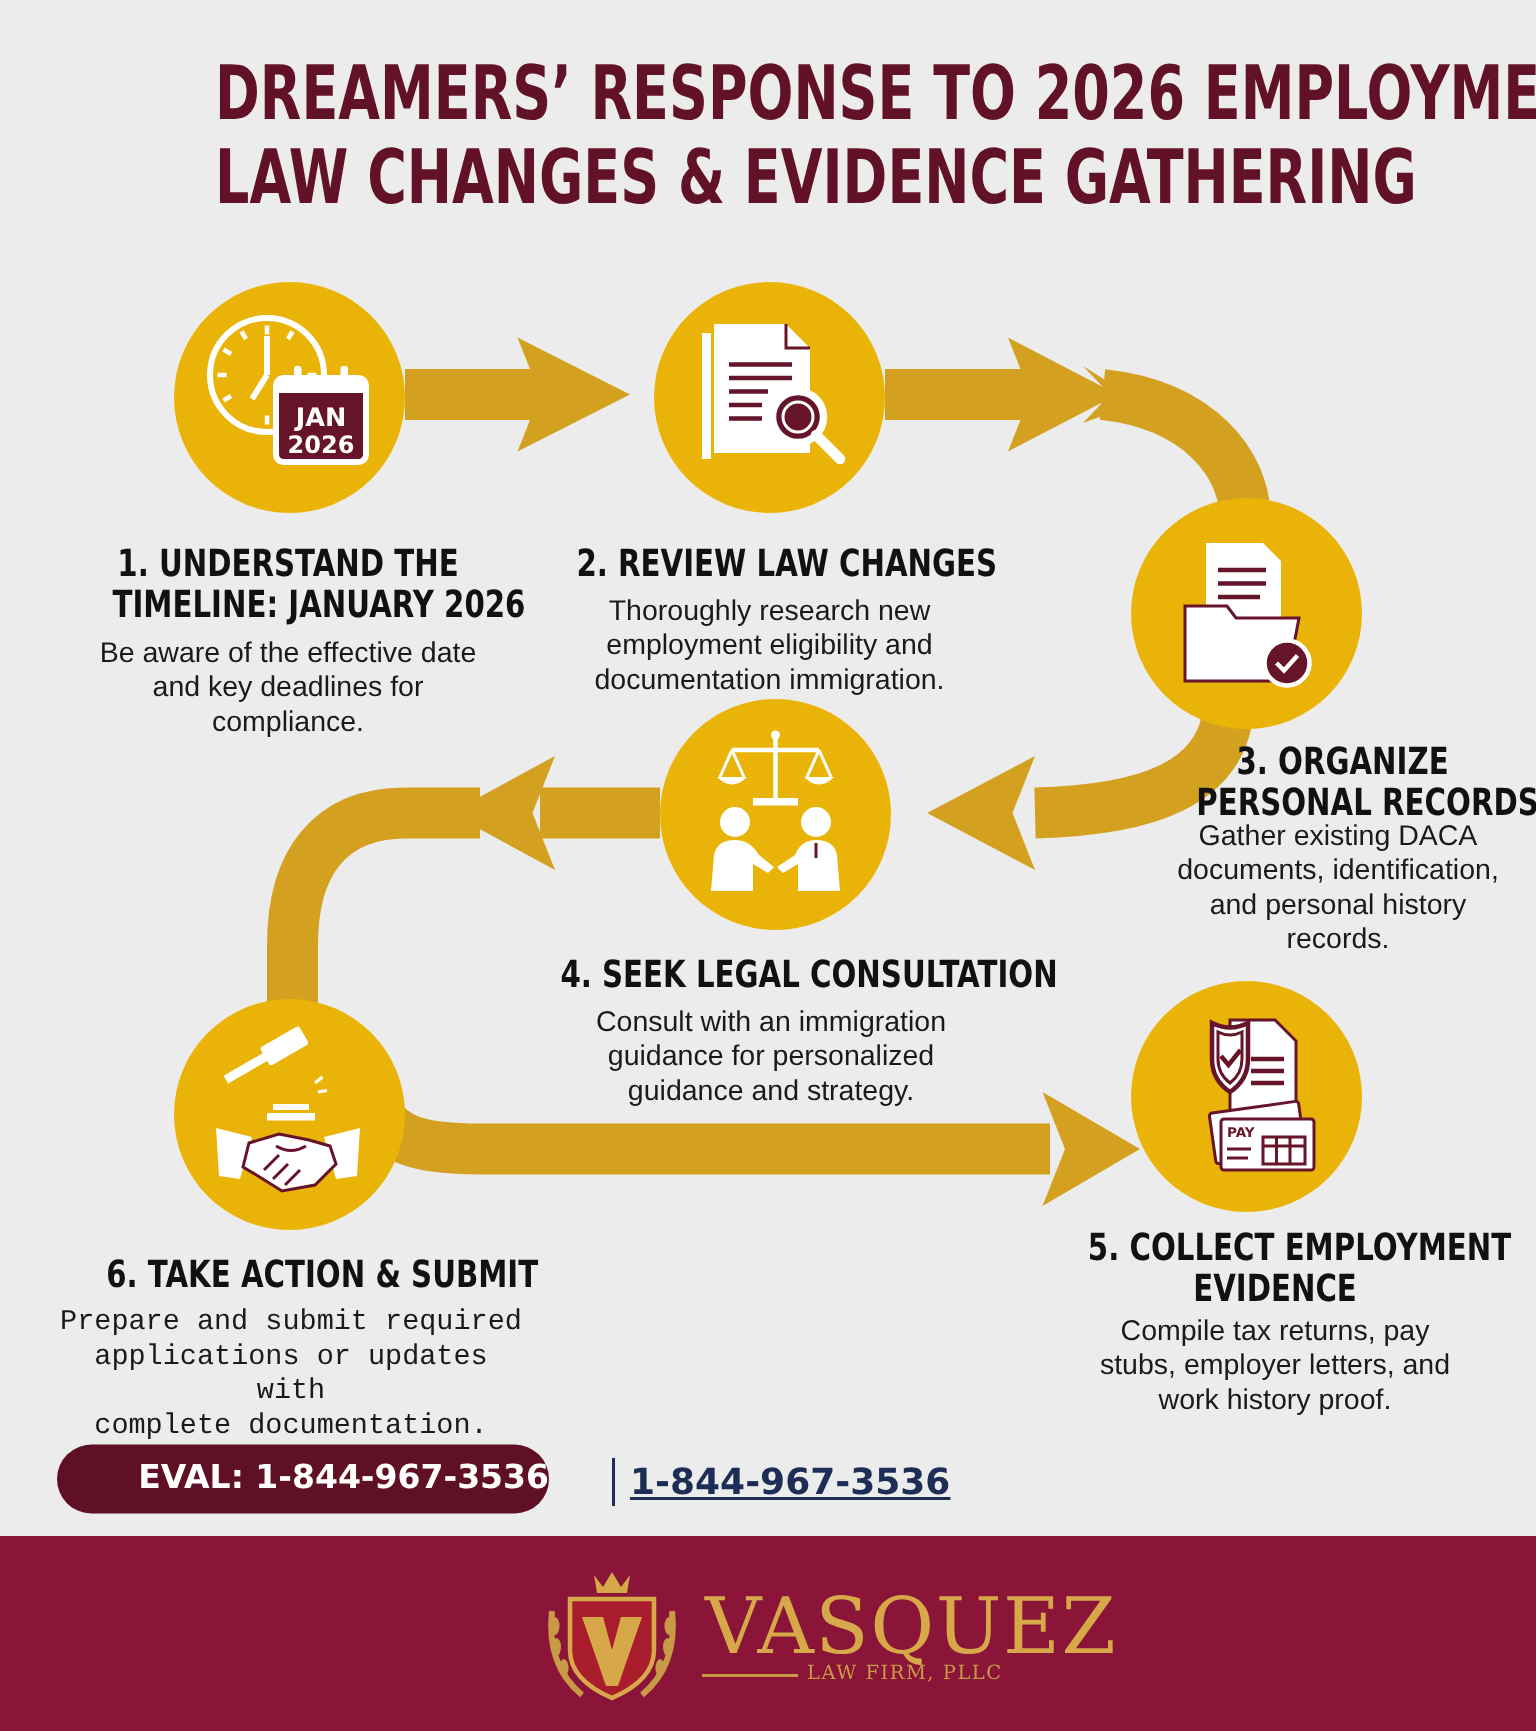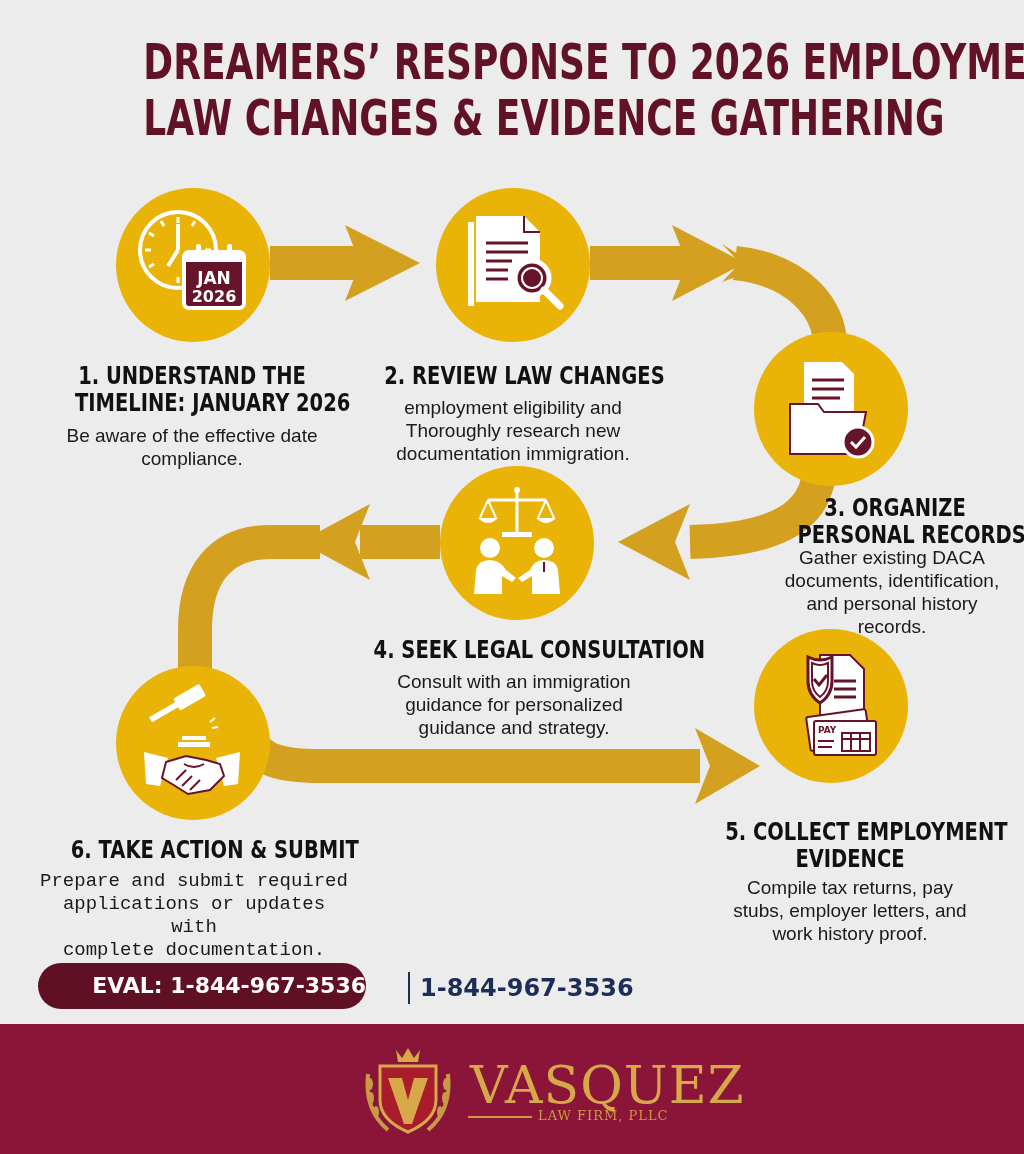--- a/index.html
+++ b/index.html
@@ -44,21 +44,21 @@
     color:#fff; font-family:"DejaVu Sans", sans-serif; font-weight:bold;
     font-size:22px; line-height:46px; text-align:right;
   }
   .contact-line {
     position:absolute; left:398px; top:966px; height:44px;
     display:flex; align-items:center; white-space:nowrap;
     font-family:"DejaVu Sans", sans-serif; font-weight:bold; font-size:24px;
   }
   .contact-web { color:#5f1024; }
   .contact-sep { display:inline-block; width:2px; height:32px; background:#1d2d55; margin:0 10px; }
-  .contact-phone { color:#1d2d55; }
+  .contact-phone { color:#1d2d55;text-decoration:underline; }
   .footer {
     position:absolute; left:0; top:1024px; width:1024px; height:130px;
     background:#8b1538;
   }
   .brand-name {
     position:absolute; left:470px; top:1063px;
     font-family:"DejaVu Serif", serif; font-size:52px; line-height:44px;
     color:#d6a84a; letter-spacing:1px;
   }
   .brand-sub {
@@ -174,21 +174,21 @@
     <path d="M96 52 Q106 62 116 52 Z" fill="#fff"></path>
     <rect x="62" y="66" width="30" height="5" fill="#fff"></rect>
     <circle cx="50" cy="82" r="10" fill="#fff"></circle>
     <circle cx="104" cy="82" r="10" fill="#fff"></circle>
     <path d="M34 128 L36 104 Q38 94 50 94 Q60 94 66 104 L76 112 L72 116 L62 110 L62 128 Z" fill="#fff"></path>
     <path d="M120 128 L118 104 Q116 94 104 94 Q94 94 90 104 L78 112 L82 116 L92 110 L92 128 Z" fill="#fff"></path>
     <line x1="104" y1="96" x2="104" y2="106" stroke="#661429" stroke-width="2"></line>
   </svg>
 </div>
 
-<div class="node" style="left:754px;top:629px;">
+<div class="node" style="left:754px;top:654px;">
   <svg width="154" height="154" viewBox="0 0 154 154">
     <path d="M66 26 L96 26 L110 40 L110 100 L66 100 Z" fill="#fff" stroke="#661429" stroke-width="2"></path>
     <g stroke="#661429" stroke-width="3">
       <line x1="80" y1="52" x2="102" y2="52"></line>
         <line x1="80" y1="60" x2="102" y2="60"></line>
         <line x1="80" y1="68" x2="102" y2="68"></line>
     </g>
     <path d="M54 28 Q66 34 78 28 L78 52 Q78 66 66 74 Q54 66 54 52 Z" fill="#fff" stroke="#661429" stroke-width="3"></path>
     <path d="M58 34 Q66 38 74 34 L74 52 Q74 62 66 68 Q58 62 58 52 Z" fill="none" stroke="#661429" stroke-width="2"></path>
     <polyline points="60,50 65,56 73,46" fill="none" stroke="#661429" stroke-width="3"></polyline>
@@ -227,29 +227,30 @@
     </g>
   </svg>
 </div>
 
 <div class="step-title" style="left:42px;top:362px;width:300px;">
   <div>1. UNDERSTAND THE</div>
   <div>TIMELINE: JANUARY 2026</div>
 </div>
 <div class="step-desc" style="left:42px;top:424px;width:300px;">
   <div>Be aware of the effective date</div>
+  <div>and key deadlines for</div>
   <div>compliance.</div>
 </div>
 
 <div class="step-title" style="left:348px;top:362px;width:330px;">
   <div>2. REVIEW LAW CHANGES</div>
 </div>
 <div class="step-desc" style="left:348px;top:396px;width:330px;">
+  <div>Thoroughly research new</div>
   <div>employment eligibility and</div>
-  <div>Thoroughly research new</div>
   <div>documentation immigration.</div>
 </div>
 
 <div class="step-title" style="left:770px;top:494px;width:250px;">
   <div>3. ORGANIZE</div>
   <div>PERSONAL RECORDS</div>
 </div>
 <div class="step-desc" style="left:760px;top:546px;width:264px;">
   <div>Gather existing DACA</div>
   <div>documents, identification,</div>

